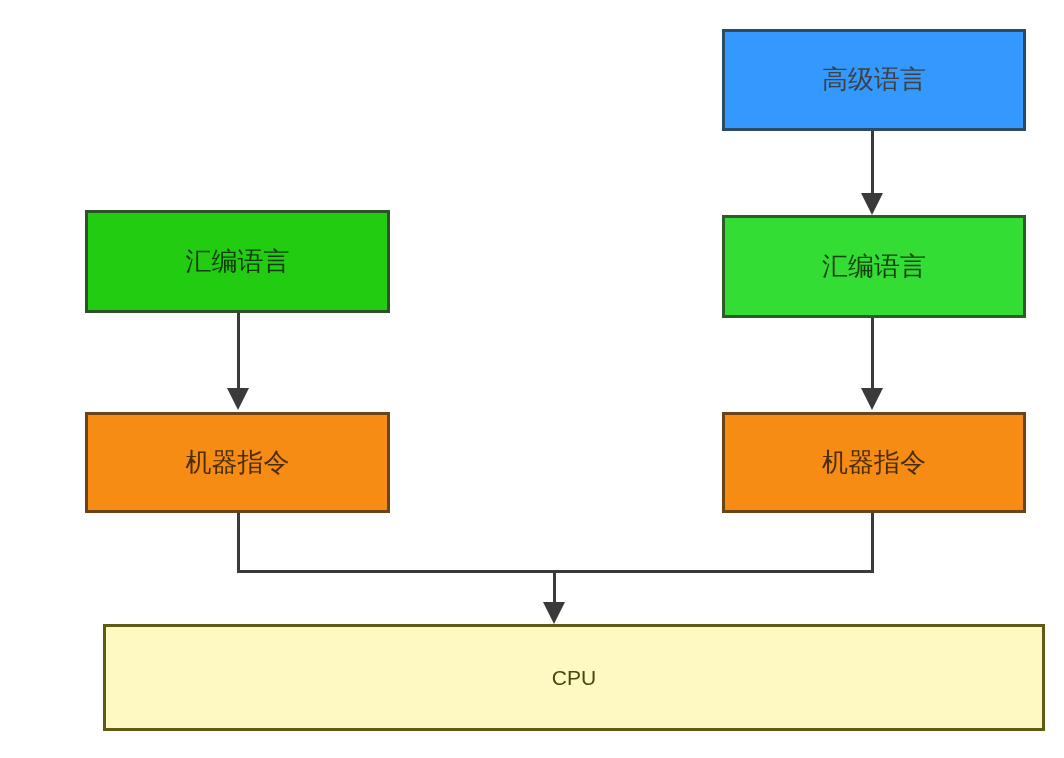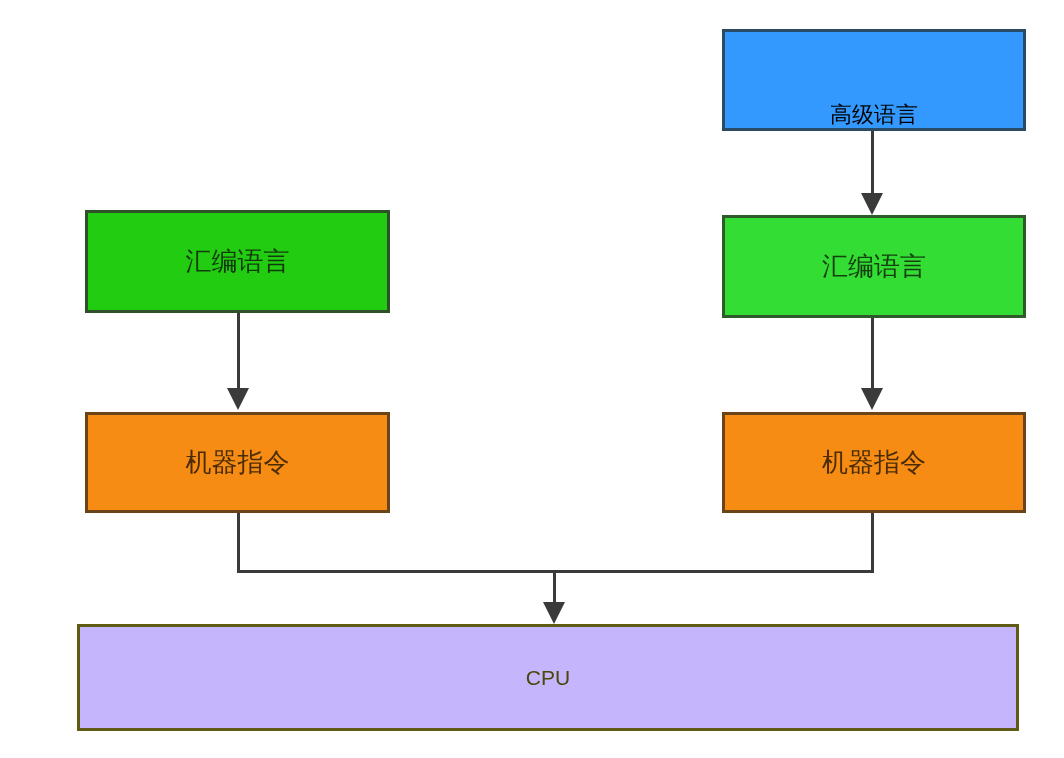--- a/index.html
+++ b/index.html
@@ -32,23 +32,22 @@
   }
 
   
   .node-blue {
     left: 722px;
     top: 29px;
     width: 304px;
     height: 102px;
     background: #3399ff;
     border: 3px solid #2b4a63;
-    color: #000000;
-    font-size: 22px;
-    align-items: flex-end;
+    color: #404040;
+    font-size: 26px;
   }
 
   
   .node-green-left {
     left: 85px;
     top: 210px;
     width: 305px;
     height: 103px;
     background: #22cc11;
     border: 3px solid #2f512a;
@@ -85,25 +84,25 @@
     width: 304px;
     height: 101px;
     background: #f68c14;
     border: 3px solid #6a4416;
     color: #4a2c06;
     font-size: 26px;
   }
 
   
   .node-yellow {
-    left: 77px;
+    left: 103px;
     top: 624px;
     width: 942px;
     height: 107px;
-    background: #c4b5fd;
+    background: #fef9c3;
     border: 3px solid #5f5b15;
     color: #4a4708;
     font-size: 21px;
   }
 
   
   .edge-line {
     position: absolute;
     background: #3a3a3a;
   }

